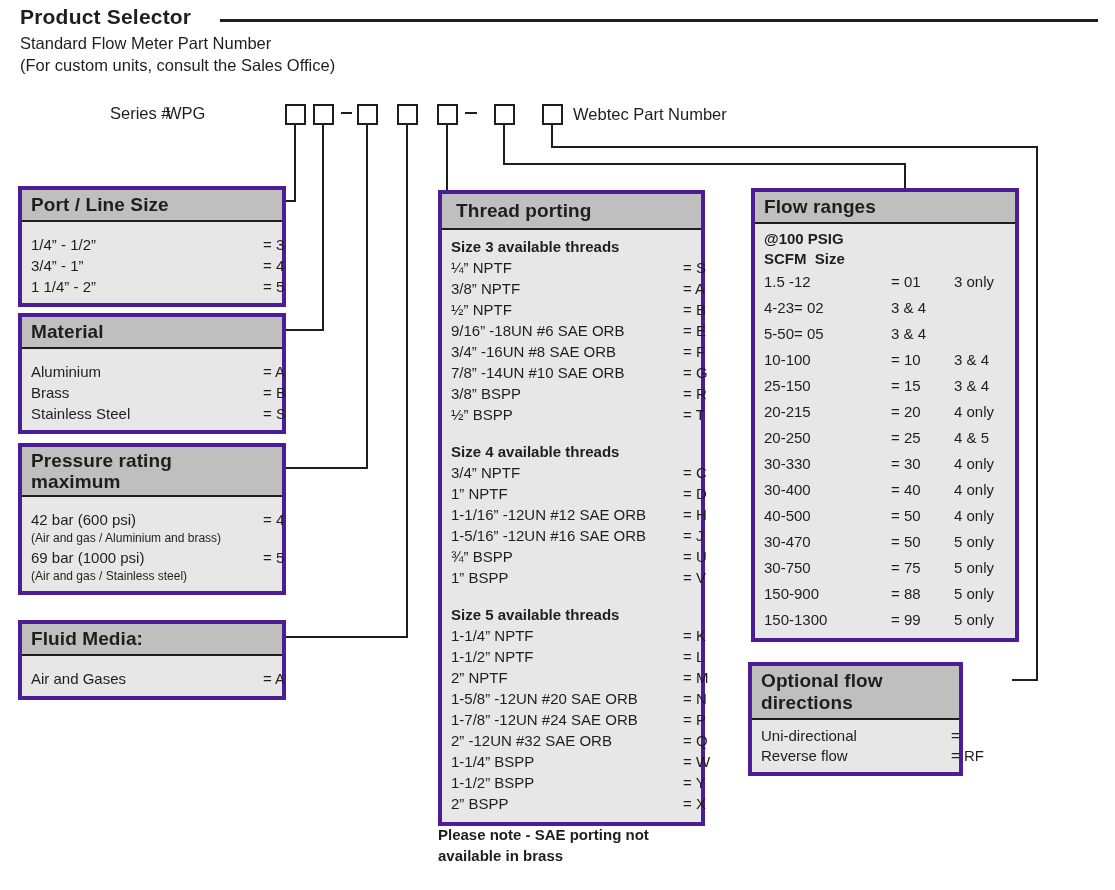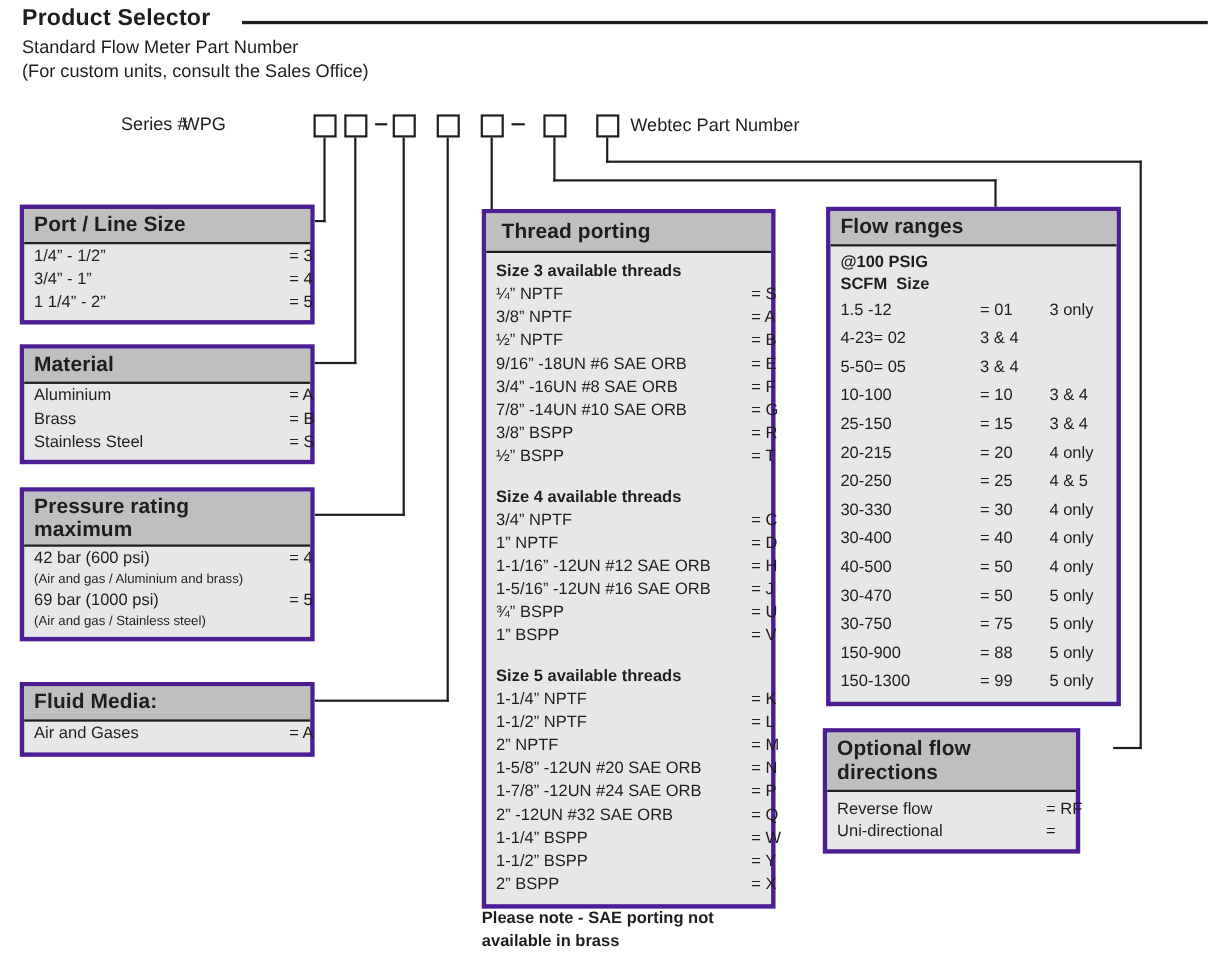--- a/index.html
+++ b/index.html
@@ -17,33 +17,33 @@
   .series-text { top:104px; font-size:16.5px; }
   .sq { position:absolute; top:104px; width:17px; height:17px; border:2px solid #1e1e1e; background:#ffffff; }
   .dash { position:absolute; top:112px; height:2px; background:#1e1e1e; }
 
   .panel { position:absolute; border:4px solid #4c1d95; background:#e7e7e7; box-sizing:border-box; }
   .panel-header {
     background:#bfbfbf; border-bottom:2px solid #1e1e1e;
     font-size:19px; font-weight:bold; padding:4px 9px; line-height:22px; letter-spacing:0.1px;
   }
   .panel-header.two-line { line-height:21px; padding:3px 9px; }
-  .panel-body { padding:0 9px 6px 9px; font-size:15px; }
+  .panel-body { padding:12px 9px 6px 9px; font-size:15px; }
 
   .kv-row { position:relative; line-height:21px; white-space:nowrap; }
   .kv-code { position:absolute; left:232px; top:0; }
   .kv-note { font-size:12px; line-height:17px; white-space:nowrap; }
 
   #panel-port     { left:18px;  top:186px; width:268px; }
   #panel-material { left:18px;  top:313px; width:268px; }
   #panel-pressure { left:18px;  top:443px; width:268px; }
   #panel-fluid    { left:18px;  top:620px; width:268px; }
   #panel-thread   { left:438px; top:190px; width:267px; }
   #panel-flow     { left:751px; top:188px; width:268px; }
-  #panel-optional { left:748px; top:662px; width:234px; }
+  #panel-optional { left:748px; top:662px; width:215px; }
 
   #panel-thread .panel-header { padding:6px 14px; }
   #thread-body { padding:6px 9px 8px 9px; }
   .thread-section + .thread-section { margin-top:16px; }
   .section-heading { font-weight:bold; line-height:21px; white-space:nowrap; }
 
   #flow-body { padding:5px 9px; }
   .flow-sub { font-weight:bold; line-height:20px; white-space:pre; }
   .flow-row { position:relative; line-height:26px; white-space:nowrap; }
   .flow-code  { position:absolute; left:127px; top:0; }
@@ -200,22 +200,22 @@
           <div class="flow-row"><span class="flow-range">30-750</span><span class="flow-code">= 75</span><span class="flow-sizes">5 only</span></div>
           <div class="flow-row"><span class="flow-range">150-900</span><span class="flow-code">= 88</span><span class="flow-sizes">5 only</span></div>
           <div class="flow-row"><span class="flow-range">150-1300</span><span class="flow-code">= 99</span><span class="flow-sizes">5 only</span></div>
         </div>
     </div>
   </div>
 
   <div class="panel" id="panel-optional">
     <div class="panel-header">Optional flow directions</div>
     <div class="panel-body" id="optional-body">
+        <div class="kv-row"><span class="kv-label">Uni-directional</span><span class="kv-code">=</span></div>
         <div class="kv-row"><span class="kv-label">Reverse flow</span><span class="kv-code">= RF</span></div>
-        <div class="kv-row"><span class="kv-label">Uni-directional</span><span class="kv-code">=</span></div>
       </div>
   </div>
 
   <div class="abs footnote">
     <div>Please note - SAE porting not</div>
     <div>available in brass</div>
   </div>
 
 </div>
 

